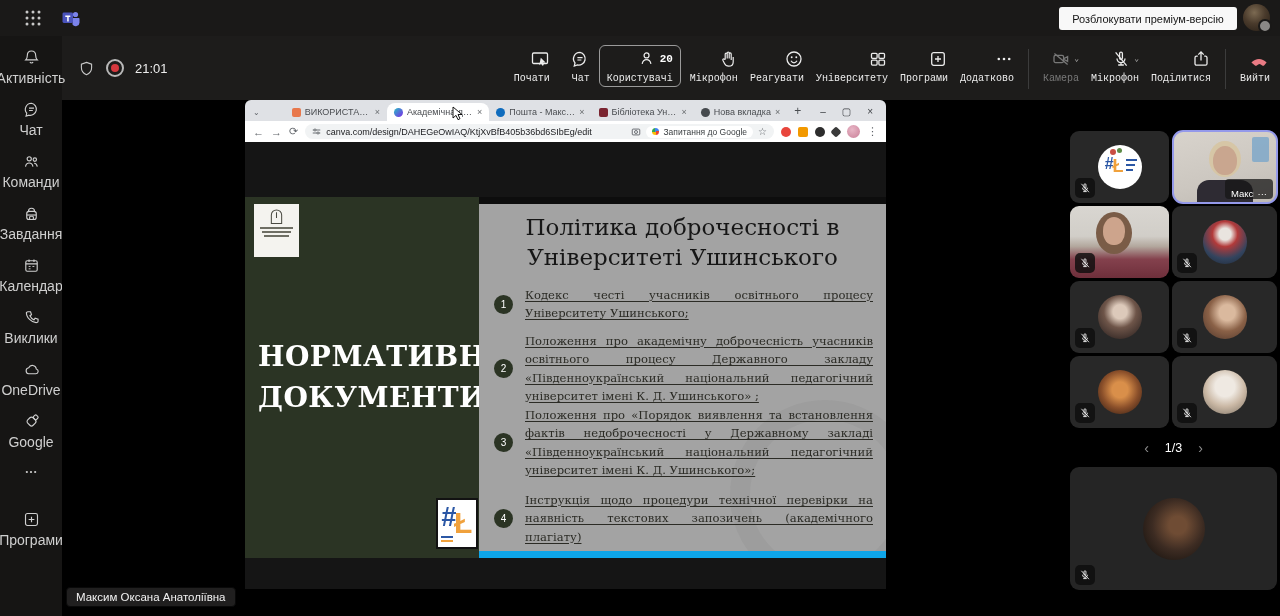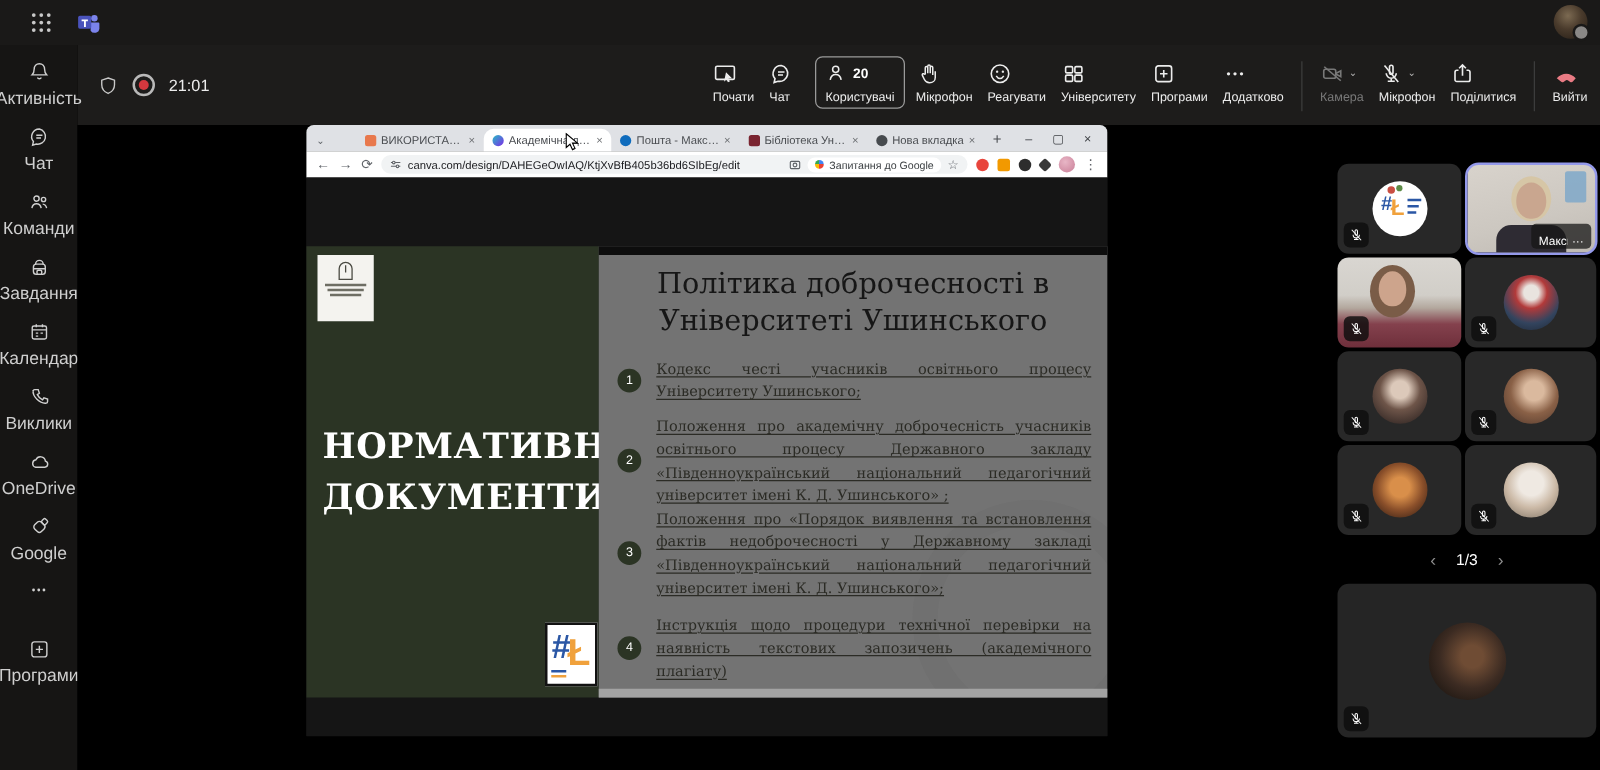--- a/index.html
+++ b/index.html
@@ -18,22 +18,22 @@
     background:radial-gradient(circle at 42% 32%,#7c6a52 0%,#4a3b2c 45%,#241c15 100%);}
   .presence{position:absolute;right:-2px;bottom:-2px;width:10px;height:10px;border-radius:50%;
     background:#8a8886;border:2px solid #1a1918;box-sizing:content-box;}
   
   .meetbar{position:absolute;left:62px;top:36px;width:1218px;height:64px;background:#1d1c1b;}
   .meetinfo{position:absolute;left:16px;top:23px;display:flex;align-items:center;gap:11px;}
   .rec{width:14px;height:14px;border:2px solid #b9b9b9;border-radius:50%;display:flex;align-items:center;justify-content:center;}
   .rec i{width:8px;height:8px;border-radius:50%;background:#d5383e;}
   .mtime{font-size:13px;color:#ececec;}
   .controls{position:absolute;right:4px;top:9px;display:flex;align-items:flex-start;}
-  .tbtn{display:flex;flex-direction:column;align-items:flex-start;gap:4px;padding:3px 6px;min-width:40px;
-    background:none;border:none;color:#ececec;font-size:10px;font-family:Liberation Sans, sans-serif;}
+  .tbtn{display:flex;flex-direction:column;align-items:flex-end;gap:4px;padding:3px 6px;min-width:40px;
+    background:none;border:none;color:#ececec;font-size:10px;font-family:Liberation Mono, monospace;}
   .tbtn .irow{display:flex;align-items:center;gap:3px;height:21px;}
   .tbtn.users{border:1px solid #9a9a9a;border-radius:6px;margin:0 3px;padding:2px 7px;}
   .badge20{font-size:11px;font-weight:bold;color:#fff;}
   .tbtn.dim{color:#787878;}
   .chev{font-size:8px;color:#b5b5b5;}
   .vsep{width:1px;height:40px;background:#3c3c3c;margin:4px 8px 0;}
   
   .sidebar{position:absolute;left:0;top:36px;width:62px;height:580px;background:#161514;
     display:flex;flex-direction:column;align-items:center;padding-top:12px;box-sizing:border-box;}
   .sbitem{display:flex;flex-direction:column;align-items:center;gap:3px;margin-bottom:14px;
@@ -79,21 +79,21 @@
   .uni-logo{position:absolute;left:9px;top:7px;width:45px;height:53px;background:#f4f3ef;
     display:flex;flex-direction:column;align-items:center;padding-top:4px;box-sizing:border-box;gap:2px;}
   .uline{height:2px;background:#6e6e64;}
   .norm-head{position:absolute;left:13px;top:140px;color:#fff;font-family:"DejaVu Serif",serif;
     font-weight:bold;font-size:28px;line-height:1.45;letter-spacing:.5px;}
   .int-logo{position:absolute;right:1px;bottom:9px;width:42px;height:51px;background:#fff;
     border:2px solid #121212;box-sizing:border-box;overflow:hidden;}
   .hashg{position:absolute;left:3px;top:2px;font-size:27px;font-weight:bold;font-style:italic;color:#2b57a5;}
   .elg{position:absolute;left:16px;top:6px;font-size:30px;font-weight:bold;color:#f0a13c;}
   .ibar{position:absolute;height:2px;}
-  .sl-right{flex:1;background:#737373;border-top:7px solid #0d0d0d;border-bottom:7px solid #a3a3a3;
+  .sl-right{flex:1;background:#a3a3a3;border-top:7px solid #0d0d0d;border-bottom:7px solid #0ea5e9;
     position:relative;box-sizing:border-box;overflow:hidden;text-decoration:underline;}
   .wm{position:absolute;right:-34px;top:196px;width:150px;height:150px;border:20px solid rgba(60,60,50,.05);border-radius:50%;}
   .sl-title{position:absolute;left:0;right:0;top:8px;text-align:center;font-family:"DejaVu Serif",serif;
     font-size:23px;color:#161616;line-height:1.32;}
   .sl-item{position:absolute;left:15px;right:13px;display:flex;align-items:center;gap:12px;}
   .num{flex:none;width:19px;height:19px;border-radius:50%;background:#2b3424;color:#fff;font-size:10px;
     display:flex;align-items:center;justify-content:center;}
   .itxt{flex:1;font-family:"DejaVu Serif",serif;font-size:11.6px;line-height:1.58;color:#2b2b25;
     text-align:justify;text-decoration:underline;text-underline-offset:2px;}
   .it1{top:82px;} .it2{top:128px;} .it3{top:202px;} .it4{top:287px;}
@@ -168,20 +168,21 @@
         </svg>
     </div>
     <div class="tlogo">
       <svg width="20" height="20" viewBox="0 0 20 20">
           <circle cx="14.5" cy="6.5" r="2.6" fill="#7b83eb"></circle>
           <path d="M11.5 10h6c.6 0 1 .4 1 1v3.5a3.8 3.8 0 01-7 2z" fill="#7b83eb"></path>
           <rect x="1.5" y="4.5" width="10.5" height="10.5" rx="1.4" fill="#4a53bc"></rect>
           <path d="M4.3 7.6h5v1.4H7.7v4.6H6.2V9H4.3z" fill="#fff"></path>
         </svg>
     </div>
+    <button class="premium">Розблокувати преміум-версію</button>
     <div class="avatar-top">
       <span class="presence"></span>
     </div>
   </div>
 
   <div class="meetbar">
     <div class="meetinfo">
       <span>
         <svg width="17" height="17" viewBox="0 0 20 20">
             <path d="M10 2.8l6 2.1v4.2c0 4.2-2.6 6.8-6 8.2-3.4-1.4-6-4-6-8.2V4.9z" fill="none" stroke="#c9c9c9" stroke-width="1.3"></path>
@@ -538,20 +539,21 @@
         </div>
       </div>
     </div>
 
     <span class="cursor">
       <svg width="13" height="15" viewBox="0 0 13 15">
           <path d="M1 1l0 11 3-2.6 2 4.3 2-1-2-4.2 4 0z" fill="#fff" stroke="#000" stroke-width="0.9"></path>
         </svg>
     </span>
 
+    <div class="nametag">Максим Оксана Анатоліївна</div>
   </div>
 
   <div>
 
     <div class="tile p-t1">
       <div class="av avlogo">
         <span class="f1"></span>
           <span class="f2"></span>
         <span class="h">#</span>
           <span class="l">Ł</span>

